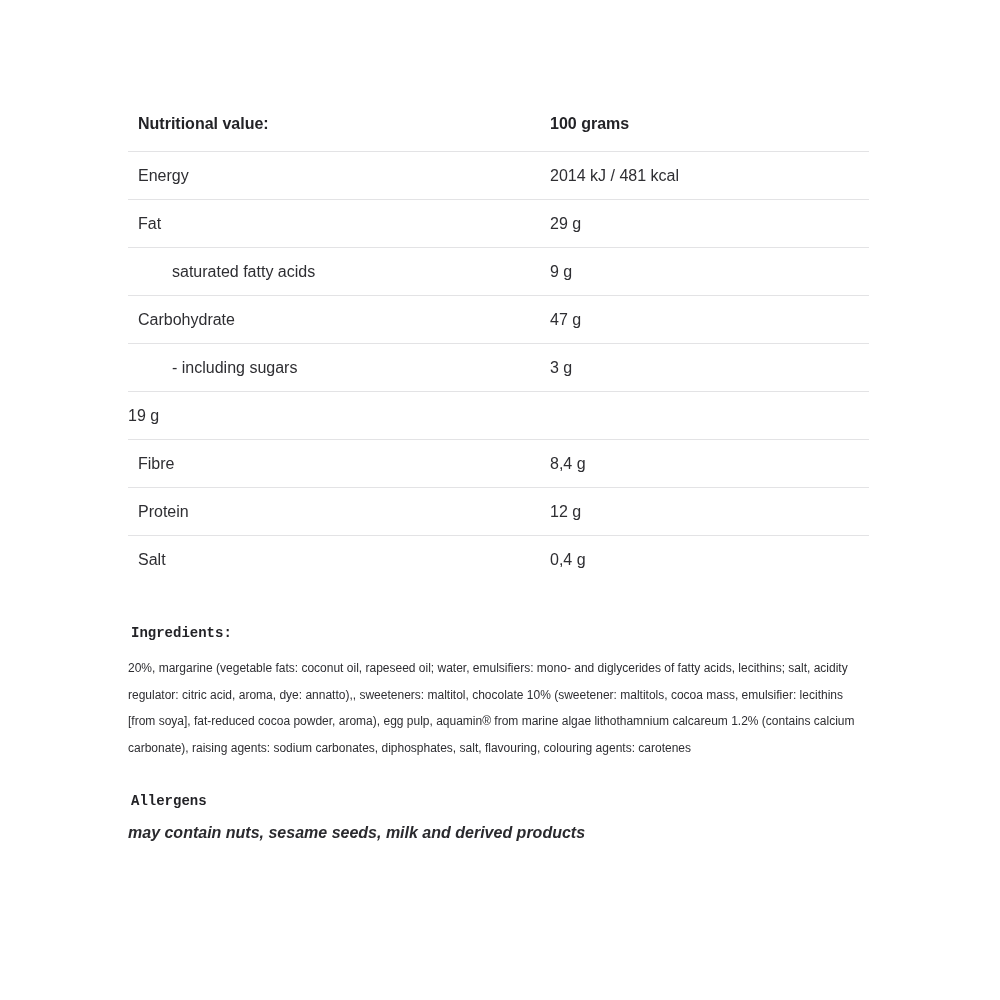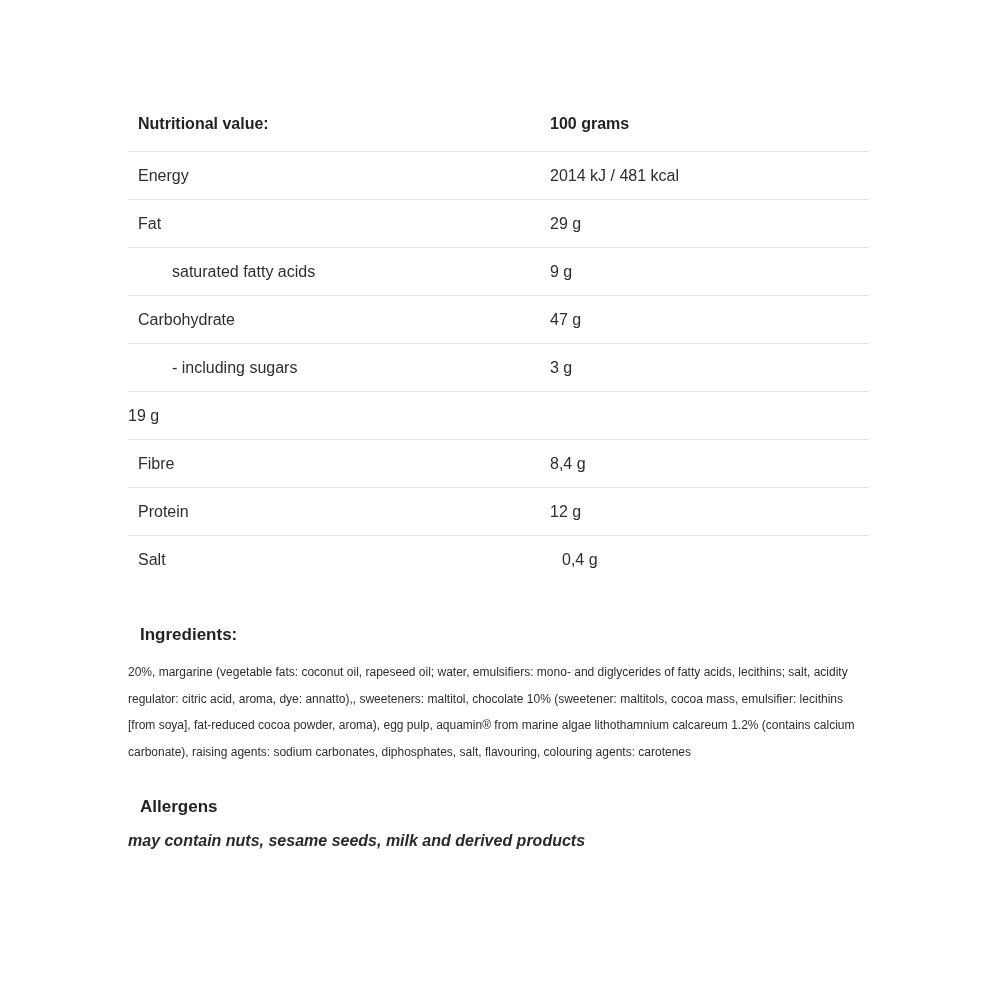--- a/index.html
+++ b/index.html
@@ -35,40 +35,40 @@
   }
   .row.header {
     height: 40px;
     align-items: flex-start;
     padding-top: 3px;
     font-weight: bold;
     color: #232327;
   }
   .row.last {
     border-bottom: none;
-    gap: 12px;
   }
   .row .label {
     width: 422px;
     box-sizing: border-box;
     padding-left: 10px;
     flex: 0 0 422px;
   }
   .row.indent .label {
     padding-left: 44px;
   }
   .row .value {
     flex: 1;
   }
   
   .section-heading {
-    font-size: 17px;
+    font-size: 14px;
     font-weight: bold;
     color: #232327;
-    margin: 12px;
+    margin: 3px;
+    font-family: Liberation Mono, monospace;
   }
   .ingredients-heading {
     margin-top: 41px;
   }
   .ingredients-text {
     margin-top: 14px;
     width: 745px;
     font-size: 12px;
     line-height: 26.7px;
     color: #2e2e32;

